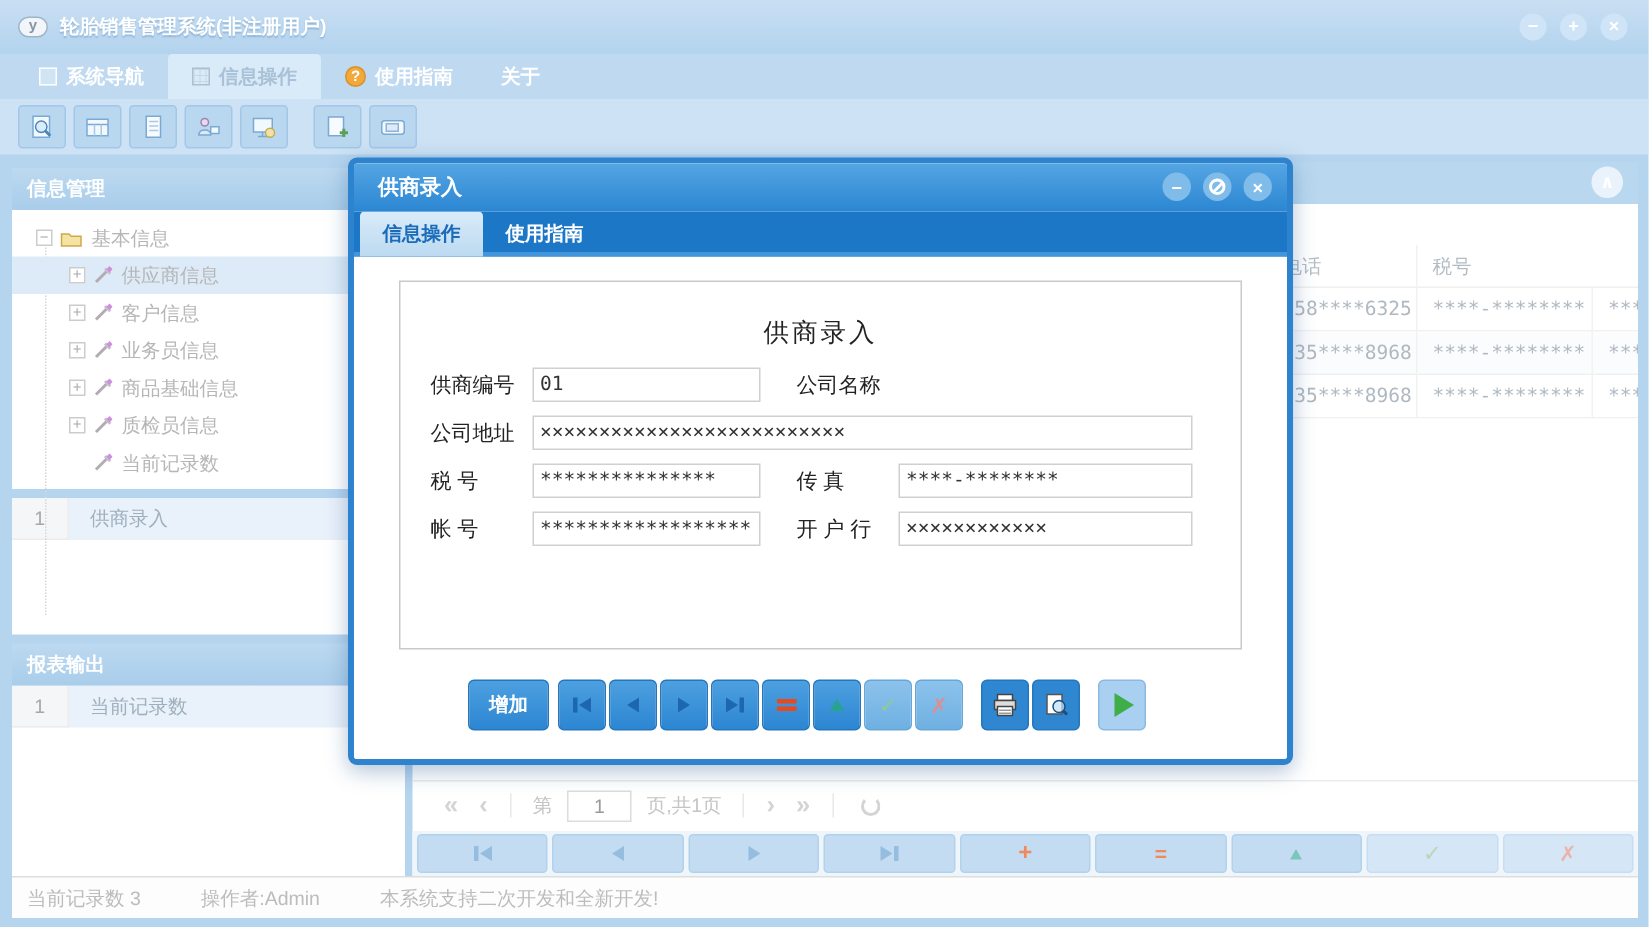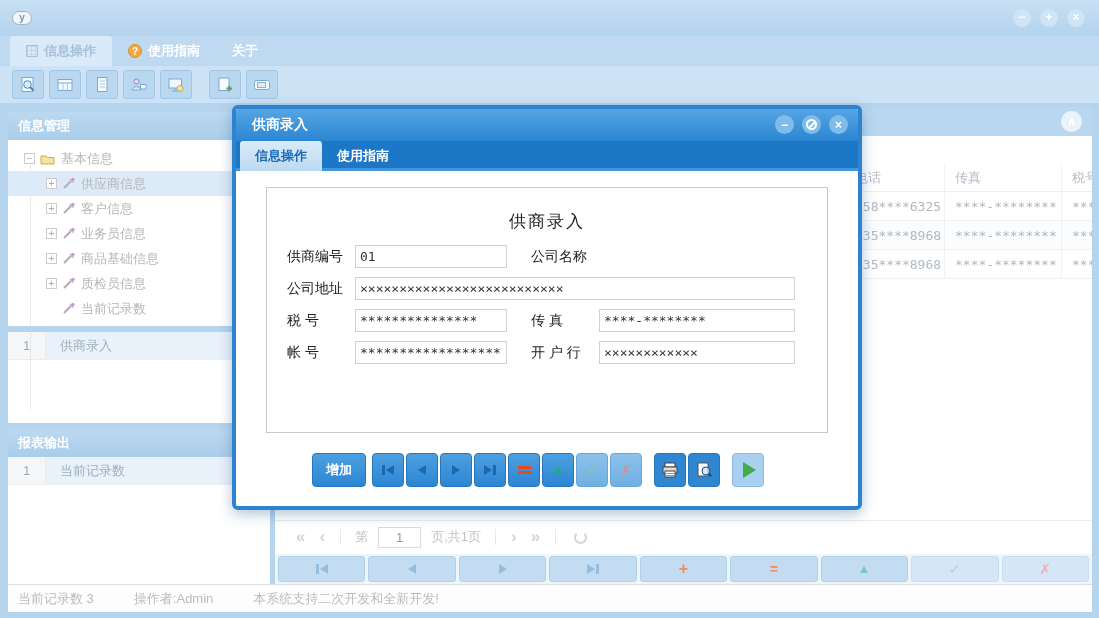--- a/index.html
+++ b/index.html
@@ -144,28 +144,33 @@
   .chk.pale3 { color:#b7d8ba; } .crx.pale3 { color:#eab4ab; }
   .oplus { color:#f08a5c; font-size:16px; font-weight:bold; }
   .oeq { color:#f08a5c; font-size:14px; font-weight:bold; }
   .playtri { width:0; height:0; border-top:8px solid transparent; border-bottom:8px solid transparent; border-left:13px solid #3fae49; margin-left:3px; }
 </style>
 </head>
 <body>
 
 <div class="titlebar">
   <span class="app-logo">y</span>
+  <span class="app-title">轮胎销售管理系统(非注册用户)</span>
   <div class="win-controls">
     <span class="wbtn">−</span>
     <span class="wbtn">+</span>
     <span class="wbtn">×</span>
   </div>
 </div>
 
 <div class="tabbar">
+  <div class="rtab">
+    <span class="ic-box"></span>
+    <span>系统导航</span>
+  </div>
   <div class="rtab active">
     <span class="ic-grid"></span>
     <span>信息操作</span>
   </div>
   <div class="rtab">
     <span class="ic-help">?</span>
     <span>使用指南</span>
   </div>
   <div class="rtab">
     <span>关于</span>
@@ -331,21 +336,20 @@
 </div>
 
 <div class="main">
   <div class="mhead">
     <span class="collapse"><span style="color:#fff;">∧</span></span>
   </div>
 
   <div class="gridwrap">
     <div class="grow_">
       <span class="gcell c1">电话</span>
-      <span class="gcell c2">传真</span>
       <span class="gcell c3">税号</span>
     </div>
     <div class="grow_ data">
       <span class="gcell c1">158****6325</span>
       <span class="gcell c2">****-********</span>
       <span class="gcell c3">****</span>
     </div>
     <div class="grow_ data alt">
       <span class="gcell c1">135****8968</span>
       <span class="gcell c2">****-********</span>

